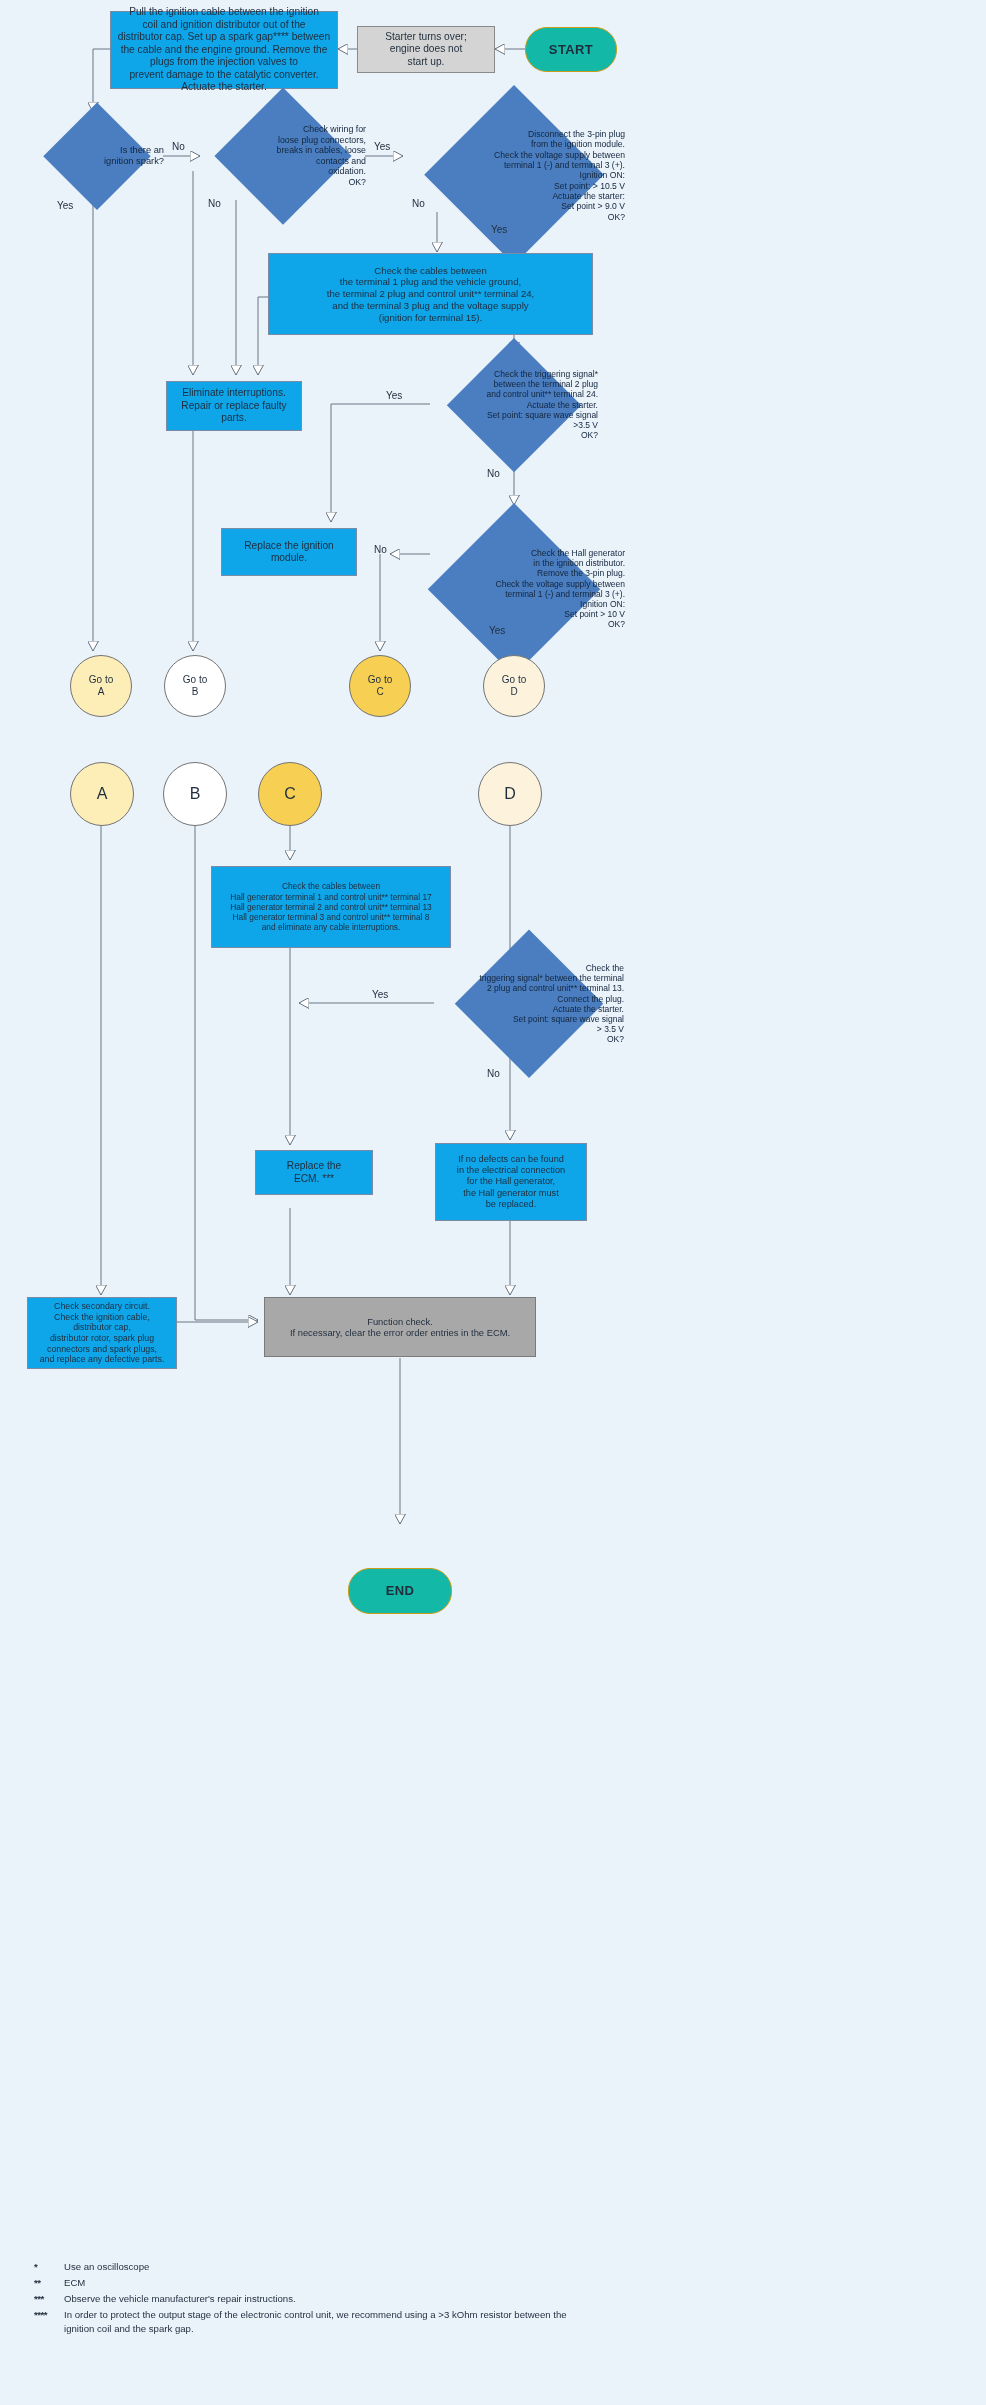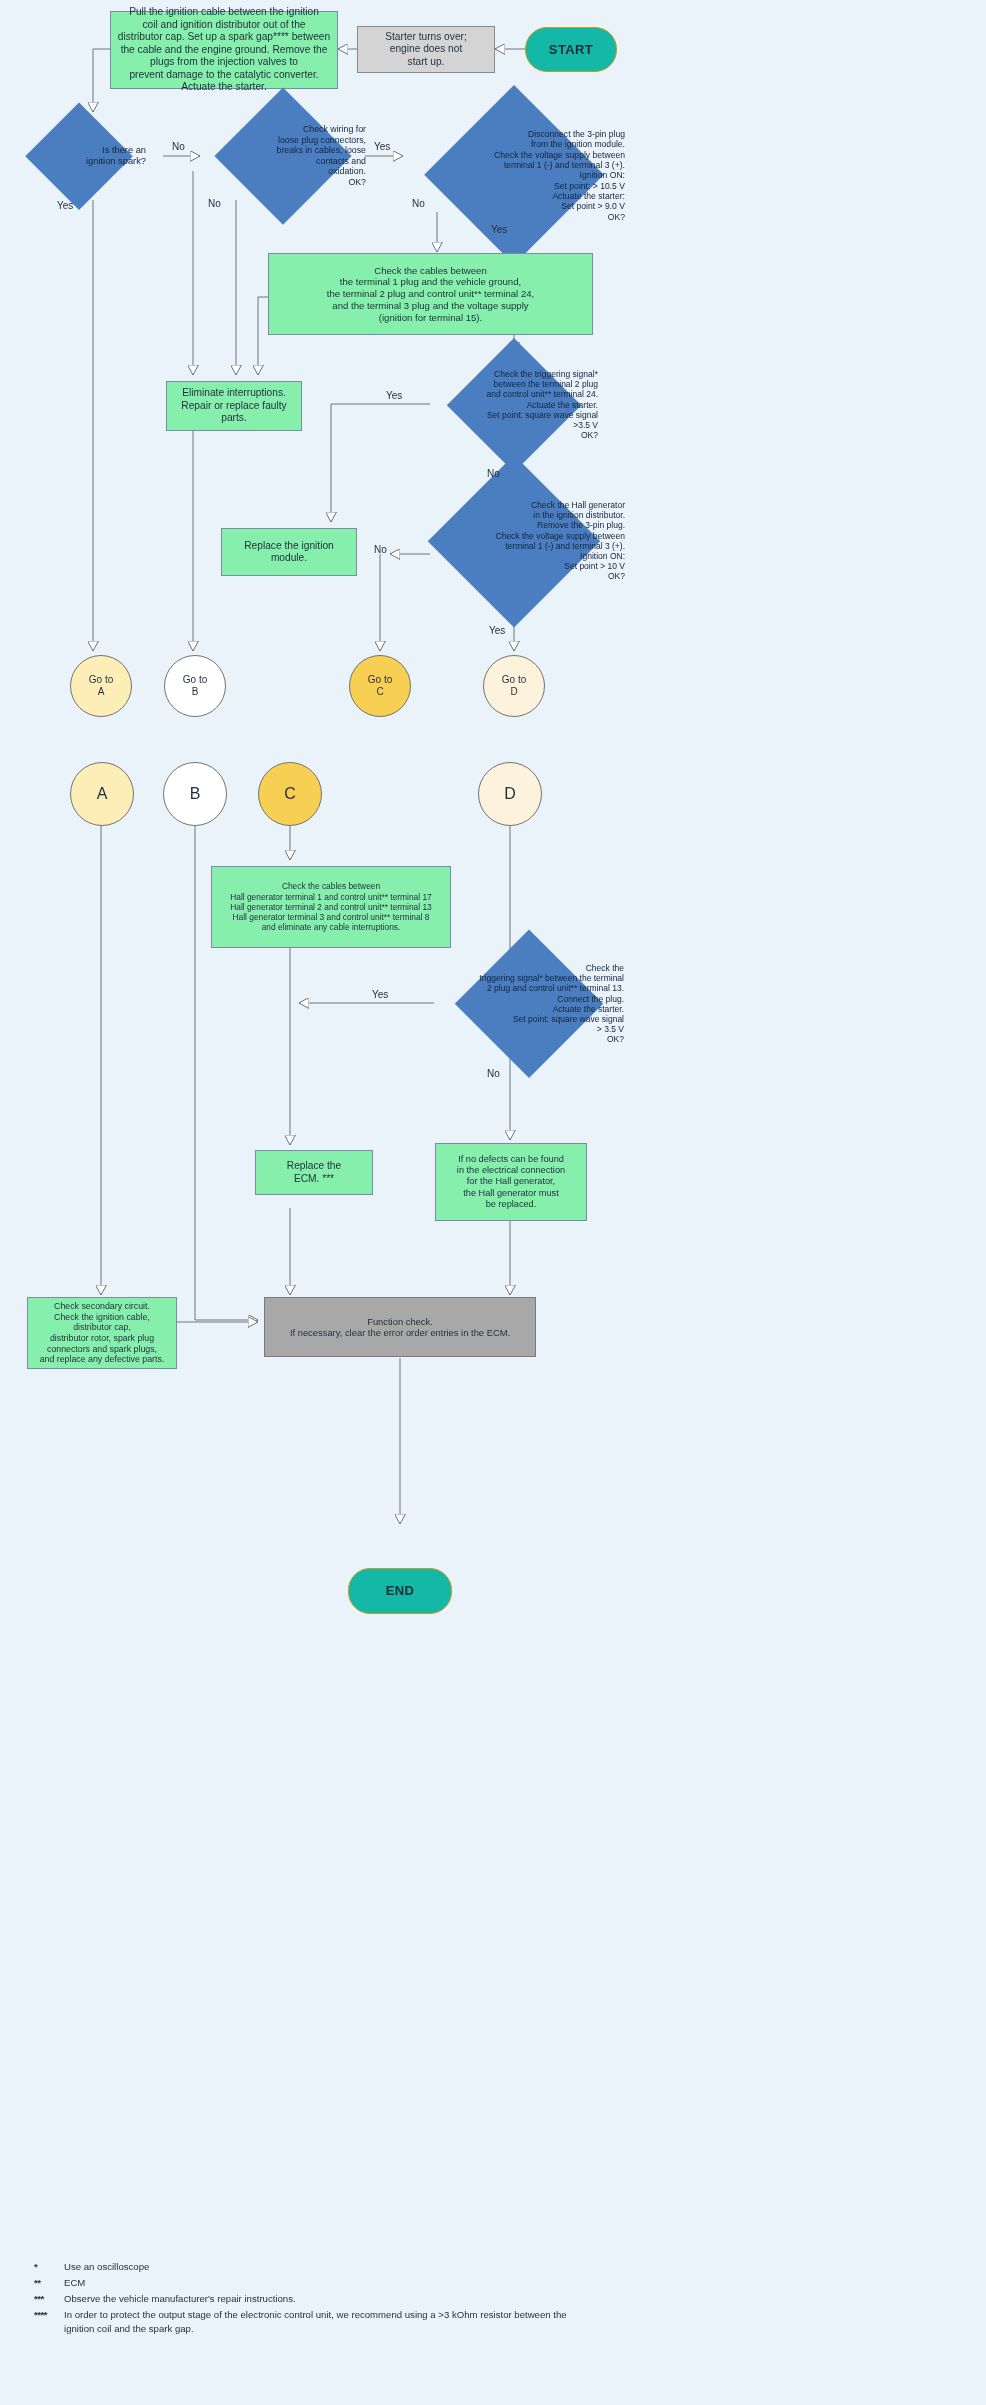--- a/index.html
+++ b/index.html
@@ -34,21 +34,21 @@
     text-align: center;
     line-height: 1.22;
   }
   .node .txt {
     width: 100%;
     padding: 0 6px;
     white-space: pre-line;
   }
   
   .proc {
-    background: #86efac;
+    background: #0ea5e9;
     border: 1px solid #7b8ba5;
     font-size: 10.2px;
   }
   
   .gray {
     background: #d4d4d4;
     border: 1px solid #8a8a8a;
     font-size: 10.2px;
   }
   
@@ -219,21 +219,21 @@
   <div class="node proc" style="left:110px; top:11px; width:228px; height:78px;">
     <span class="txt">Pull the ignition cable between the ignition
 coil and ignition distributor out of the
 distributor cap. Set up a spark gap**** between
 the cable and the engine ground. Remove the
 plugs from the injection valves to
 prevent damage to the catalytic converter.
 Actuate the starter.</span>
   </div>
 
-  <div class="decwrap" style="left:12px; top:116px; width:134px; height:80px;">
+  <div class="decwrap" style="left:30px; top:116px; width:134px; height:80px;">
     <div class="dshape" style="width: 75.6604px; height: 75.6604px;"></div>
     <div class="dtxt">Is there an
 ignition spark?</div>
   </div>
 
   <div class="decwrap" style="left:200px; top:102px; width:166px; height:108px;">
     <div class="dshape" style="width: 96.8736px; height: 96.8736px;"></div>
     <div class="dtxt" style="font-size:8.8px;">Check wiring for
 loose plug connectors,
 breaks in cables, loose
@@ -277,21 +277,21 @@
 Actuate the starter.
 Set point: square wave signal
 &gt;3.5 V
 OK?</div>
   </div>
 
   <div class="node proc" style="left:221px; top:528px; width:136px; height:48px;">
     <span class="txt">Replace the ignition module.</span>
   </div>
 
-  <div class="decwrap" style="left:403px; top:480px; width:222px; height:122px;">
+  <div class="decwrap" style="left:403px; top:528px; width:222px; height:122px;">
     <div class="dshape" style="width: 121.622px; height: 121.622px;"></div>
     <div class="dtxt" style="font-size:8.5px;">Check the Hall generator
 in the ignition distributor.
 Remove the 3-pin plug.
 Check the voltage supply between
 terminal 1 (-) and terminal 3 (+).
 Ignition ON:
 Set point &gt; 10 V
 OK?</div>
   </div>

